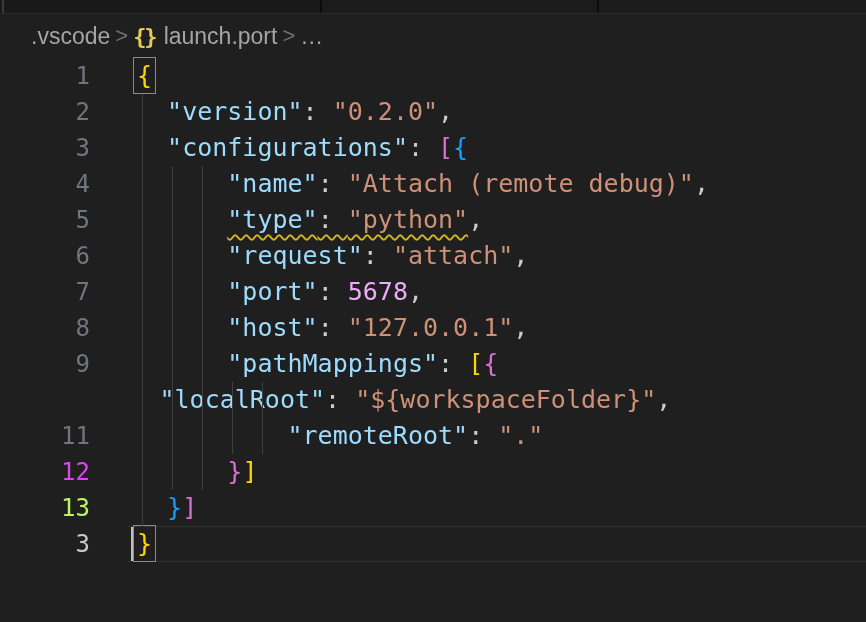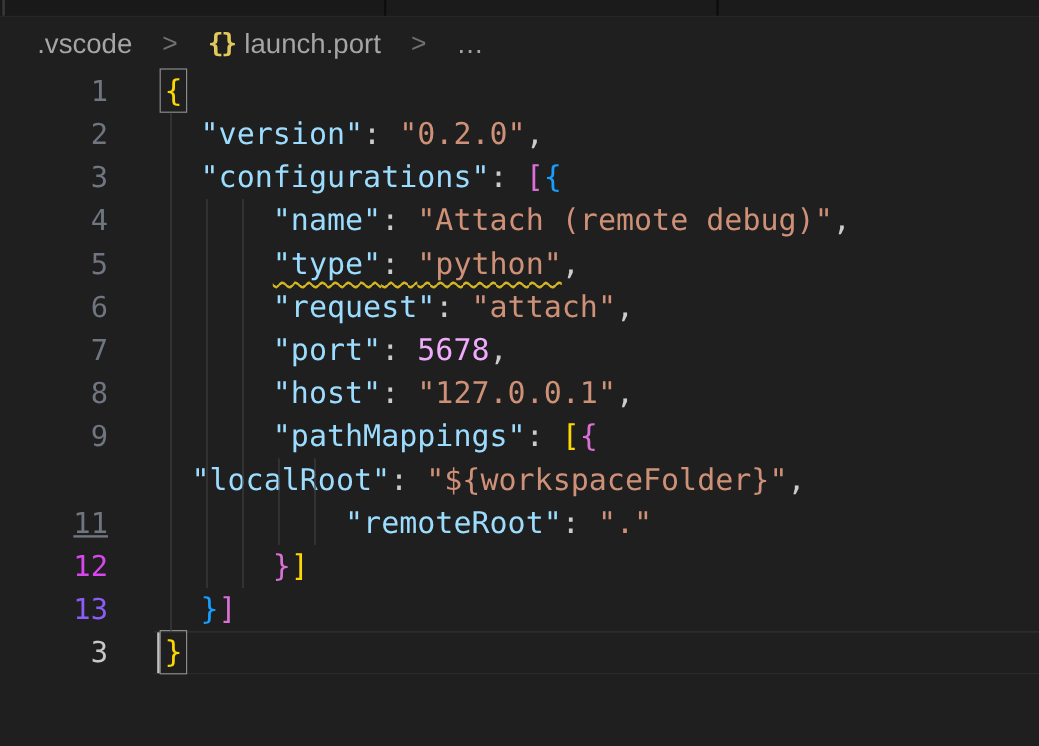--- a/index.html
+++ b/index.html
@@ -17,21 +17,21 @@
     content:""; position:absolute; left:2px; top:0; bottom:0; width:2px;
     background:#3a3a3a;
   }
   .tab-seg { box-sizing:border-box; height:100%; }
   .tab-seg.s0 { width:322px; border-right:2px solid #0d0d0d; background:#191919; }
   .tab-seg.s1 { width:277px; border-right:2px solid #0d0d0d; background:#1b1b1b; }
   .tab-seg.s2 { flex:1; background:#1b1b1b; }
   
   .breadcrumb {
     height:44px; display:flex; align-items:center;
-    padding-left:31px; gap:24px;
+    padding-left:31px; gap:4px;
     font-family:"Liberation Sans", sans-serif; font-size:23px;
   }
   .bc-item { display:flex; align-items:center; gap:8px; cursor:pointer; }
   .bc-sep { font-family:"Liberation Sans", sans-serif; font-size:22px; padding:0 1px; }
   .bc-icon { font-family:"DejaVu Sans Mono", monospace; font-size:22px; font-weight:bold; letter-spacing:-2px; }
   
   .editor-area { position:absolute; top:58px; left:0; right:0; bottom:0; }
   .code-line { display:flex; height:36px; position:relative; }
   .lnum {
     flex:none; width:128px; box-sizing:border-box; text-align:right;
@@ -111,29 +111,29 @@
         <div class="lcode">      <span class="seg" style="color: rgb(156, 220, 254);">"host"</span><span class="seg" style="color: rgb(204, 204, 204);">: </span><span class="seg" style="color: rgb(206, 145, 120);">"127.0.0.1"</span><span class="seg" style="color: rgb(204, 204, 204);">,</span></div>
       </div>
       <div class="code-line">
         <div class="lnum" style="color: rgb(111, 118, 128);">9</div>
         <div class="lcode">      <span class="seg" style="color: rgb(156, 220, 254);">"pathMappings"</span><span class="seg" style="color: rgb(204, 204, 204);">: </span><span class="seg" style="color: rgb(255, 215, 0);">[</span><span class="seg" style="color: rgb(218, 112, 214);">{</span></div>
       </div>
       <div class="code-line">
         <div class="lcode">          <span class="seg" style="color: rgb(156, 220, 254);">"localRoot"</span><span class="seg" style="color: rgb(204, 204, 204);">: </span><span class="seg" style="color: rgb(206, 145, 120);">"${workspaceFolder}"</span><span class="seg" style="color: rgb(204, 204, 204);">,</span></div>
       </div>
       <div class="code-line">
-        <div class="lnum" style="color: rgb(111, 118, 128); text-decoration: underline;">11</div>
+        <div class="lnum" style="color: rgb(111, 118, 128);">11</div>
         <div class="lcode">          <span class="seg" style="color: rgb(156, 220, 254);">"remoteRoot"</span><span class="seg" style="color: rgb(204, 204, 204);">: </span><span class="seg" style="color: rgb(206, 145, 120);">"."</span></div>
       </div>
       <div class="code-line">
         <div class="lnum" style="color: #d946ef;">12</div>
         <div class="lcode">      <span class="seg" style="color: rgb(218, 112, 214);">}</span><span class="seg" style="color: rgb(255, 215, 0);">]</span></div>
       </div>
       <div class="code-line">
-        <div class="lnum" style="color: #8b5cf6;">13</div>
+        <div class="lnum" style="color: #bef264;">13</div>
         <div class="lcode">  <span class="seg" style="color: rgb(23, 159, 255);">}</span><span class="seg" style="color: rgb(218, 112, 214);">]</span></div>
       </div>
       <div class="code-line">
         <div class="lnum" style="color: rgb(200, 200, 200);">3</div>
         <div class="lcode" style="box-shadow: rgb(50, 50, 50) 0px 1px 0px inset, rgb(50, 50, 50) 0px -1px 0px inset;"><span class="seg match" style="color: rgb(255, 215, 0); outline: rgb(138, 138, 138) solid 1px;">}</span></div>
       </div>
     </div>
 <div class="indent-guide" style="background: rgb(63, 64, 66); left: 142px; top: 36px; height: 432px;"></div>
     <div class="indent-guide" style="background: rgb(63, 64, 66); left: 172px; top: 108px; height: 324px;"></div>
     <div class="indent-guide" style="background: rgb(63, 64, 66); left: 202px; top: 108px; height: 324px;"></div>

